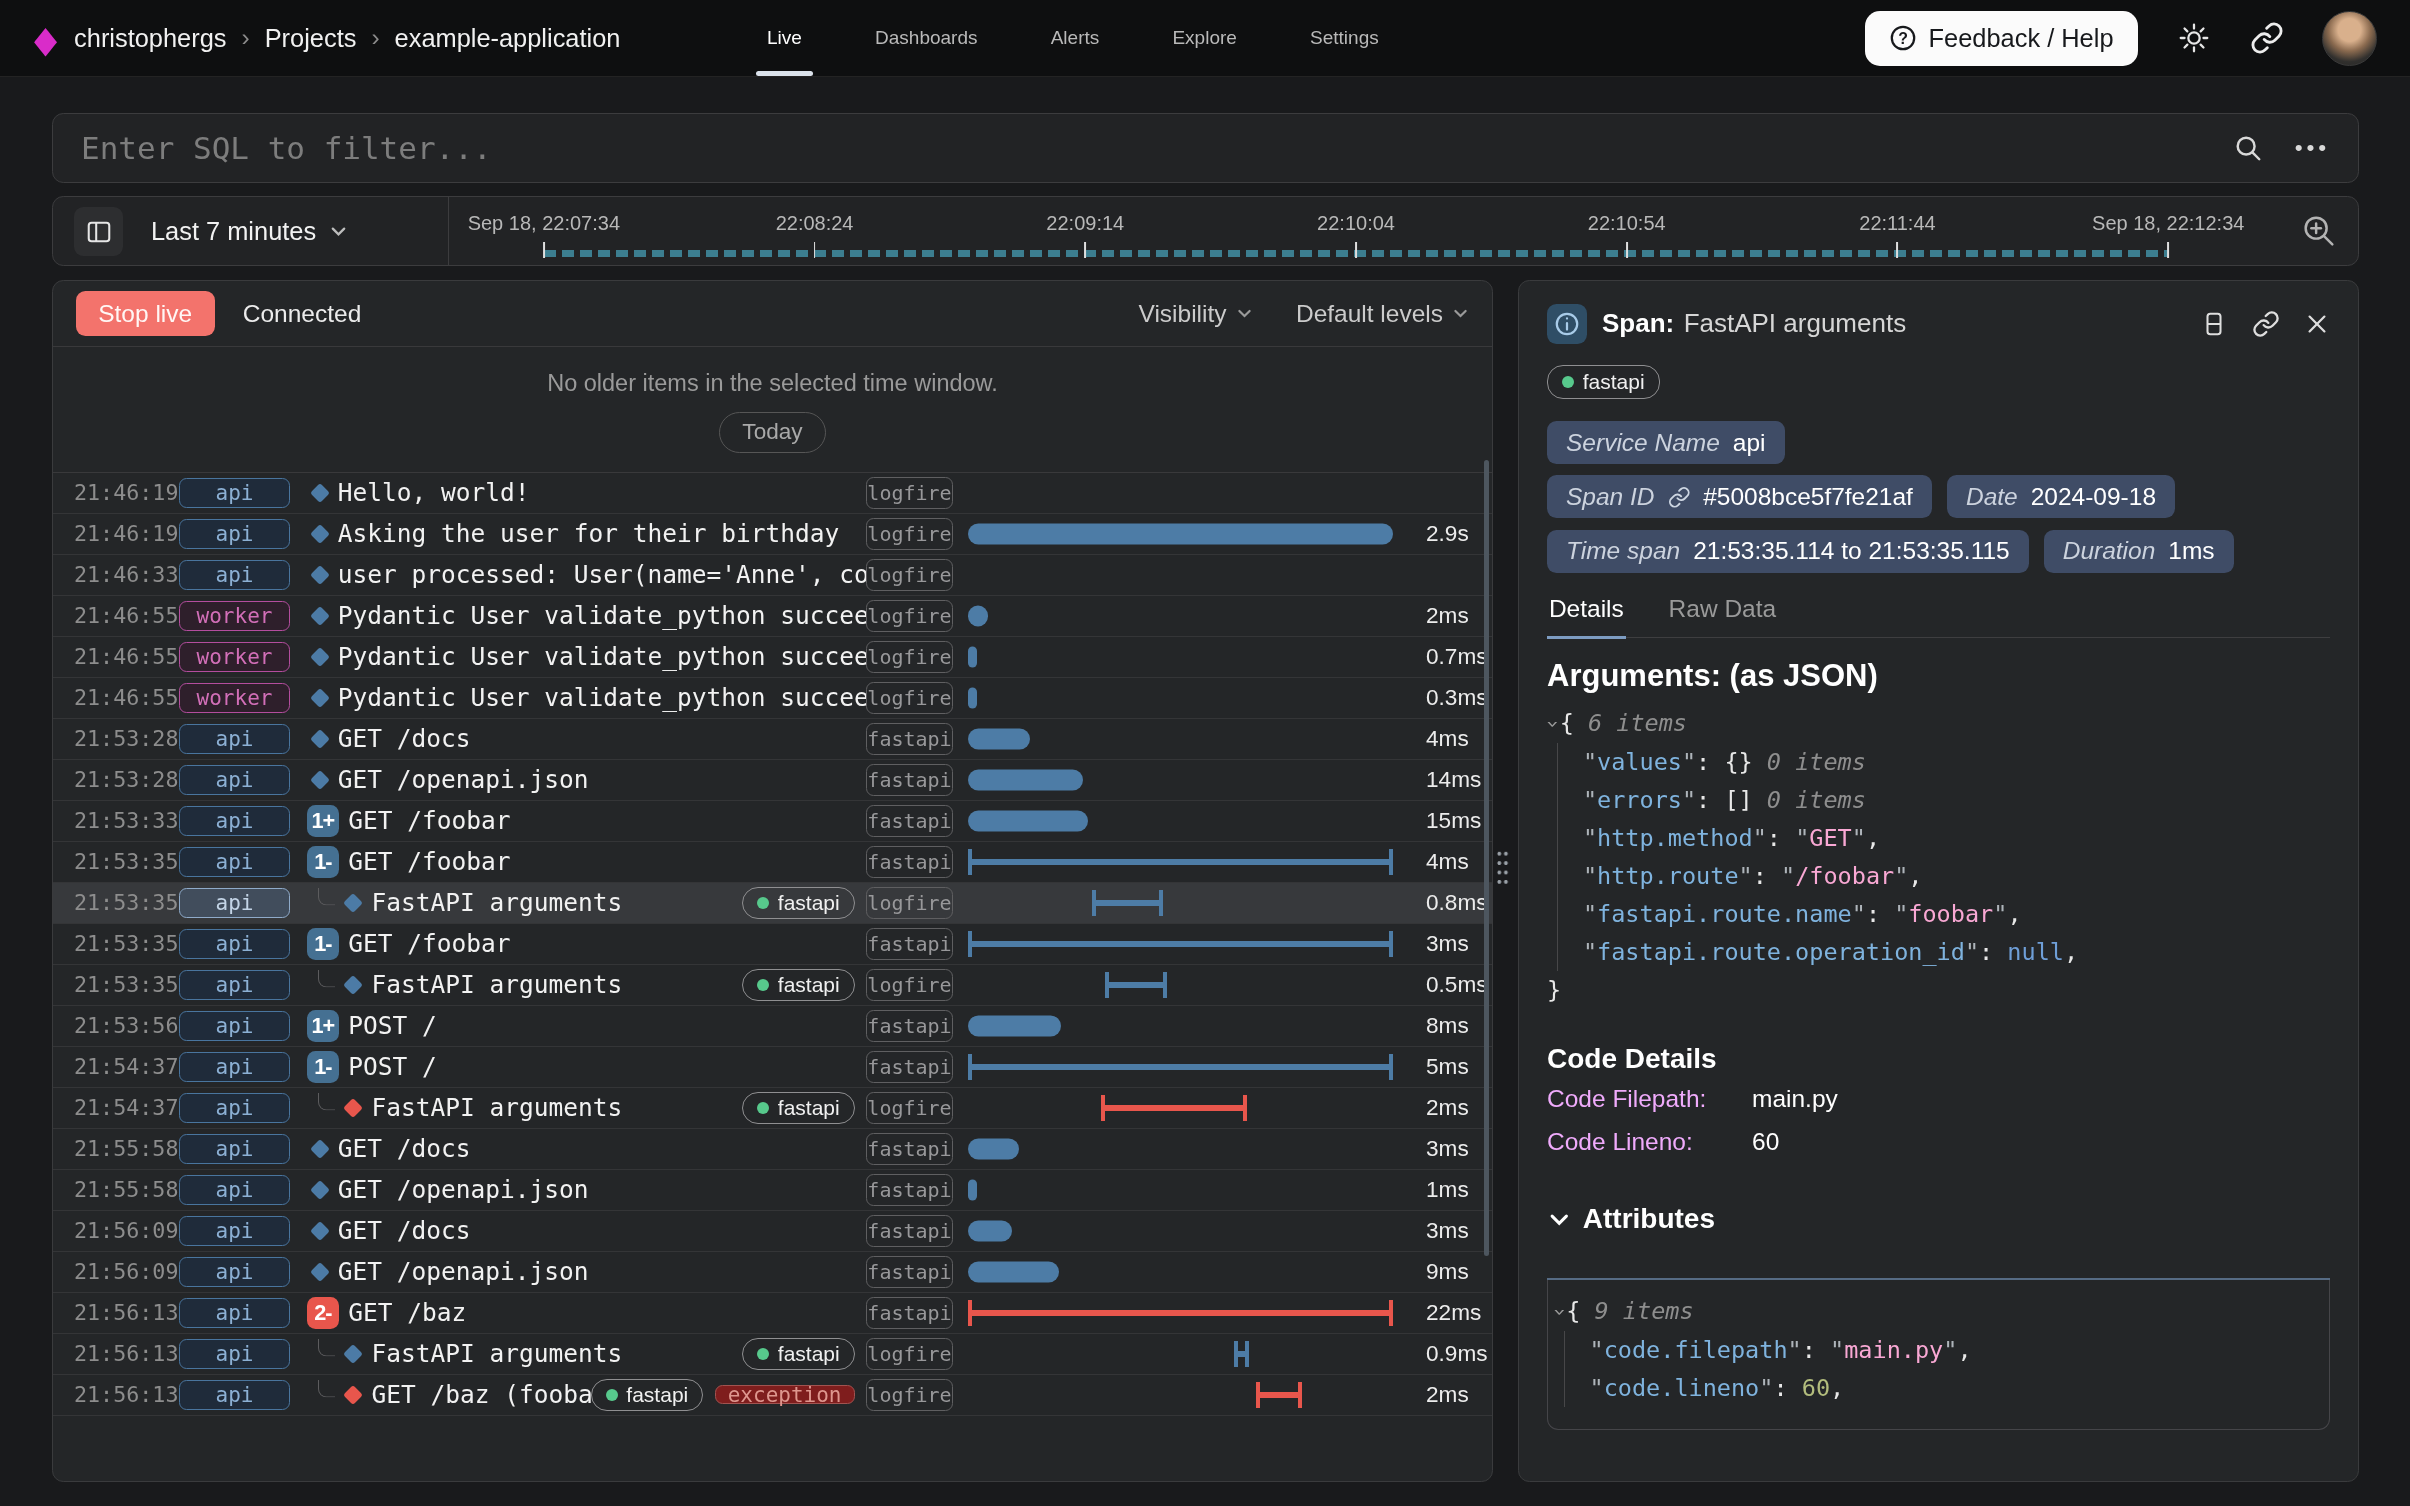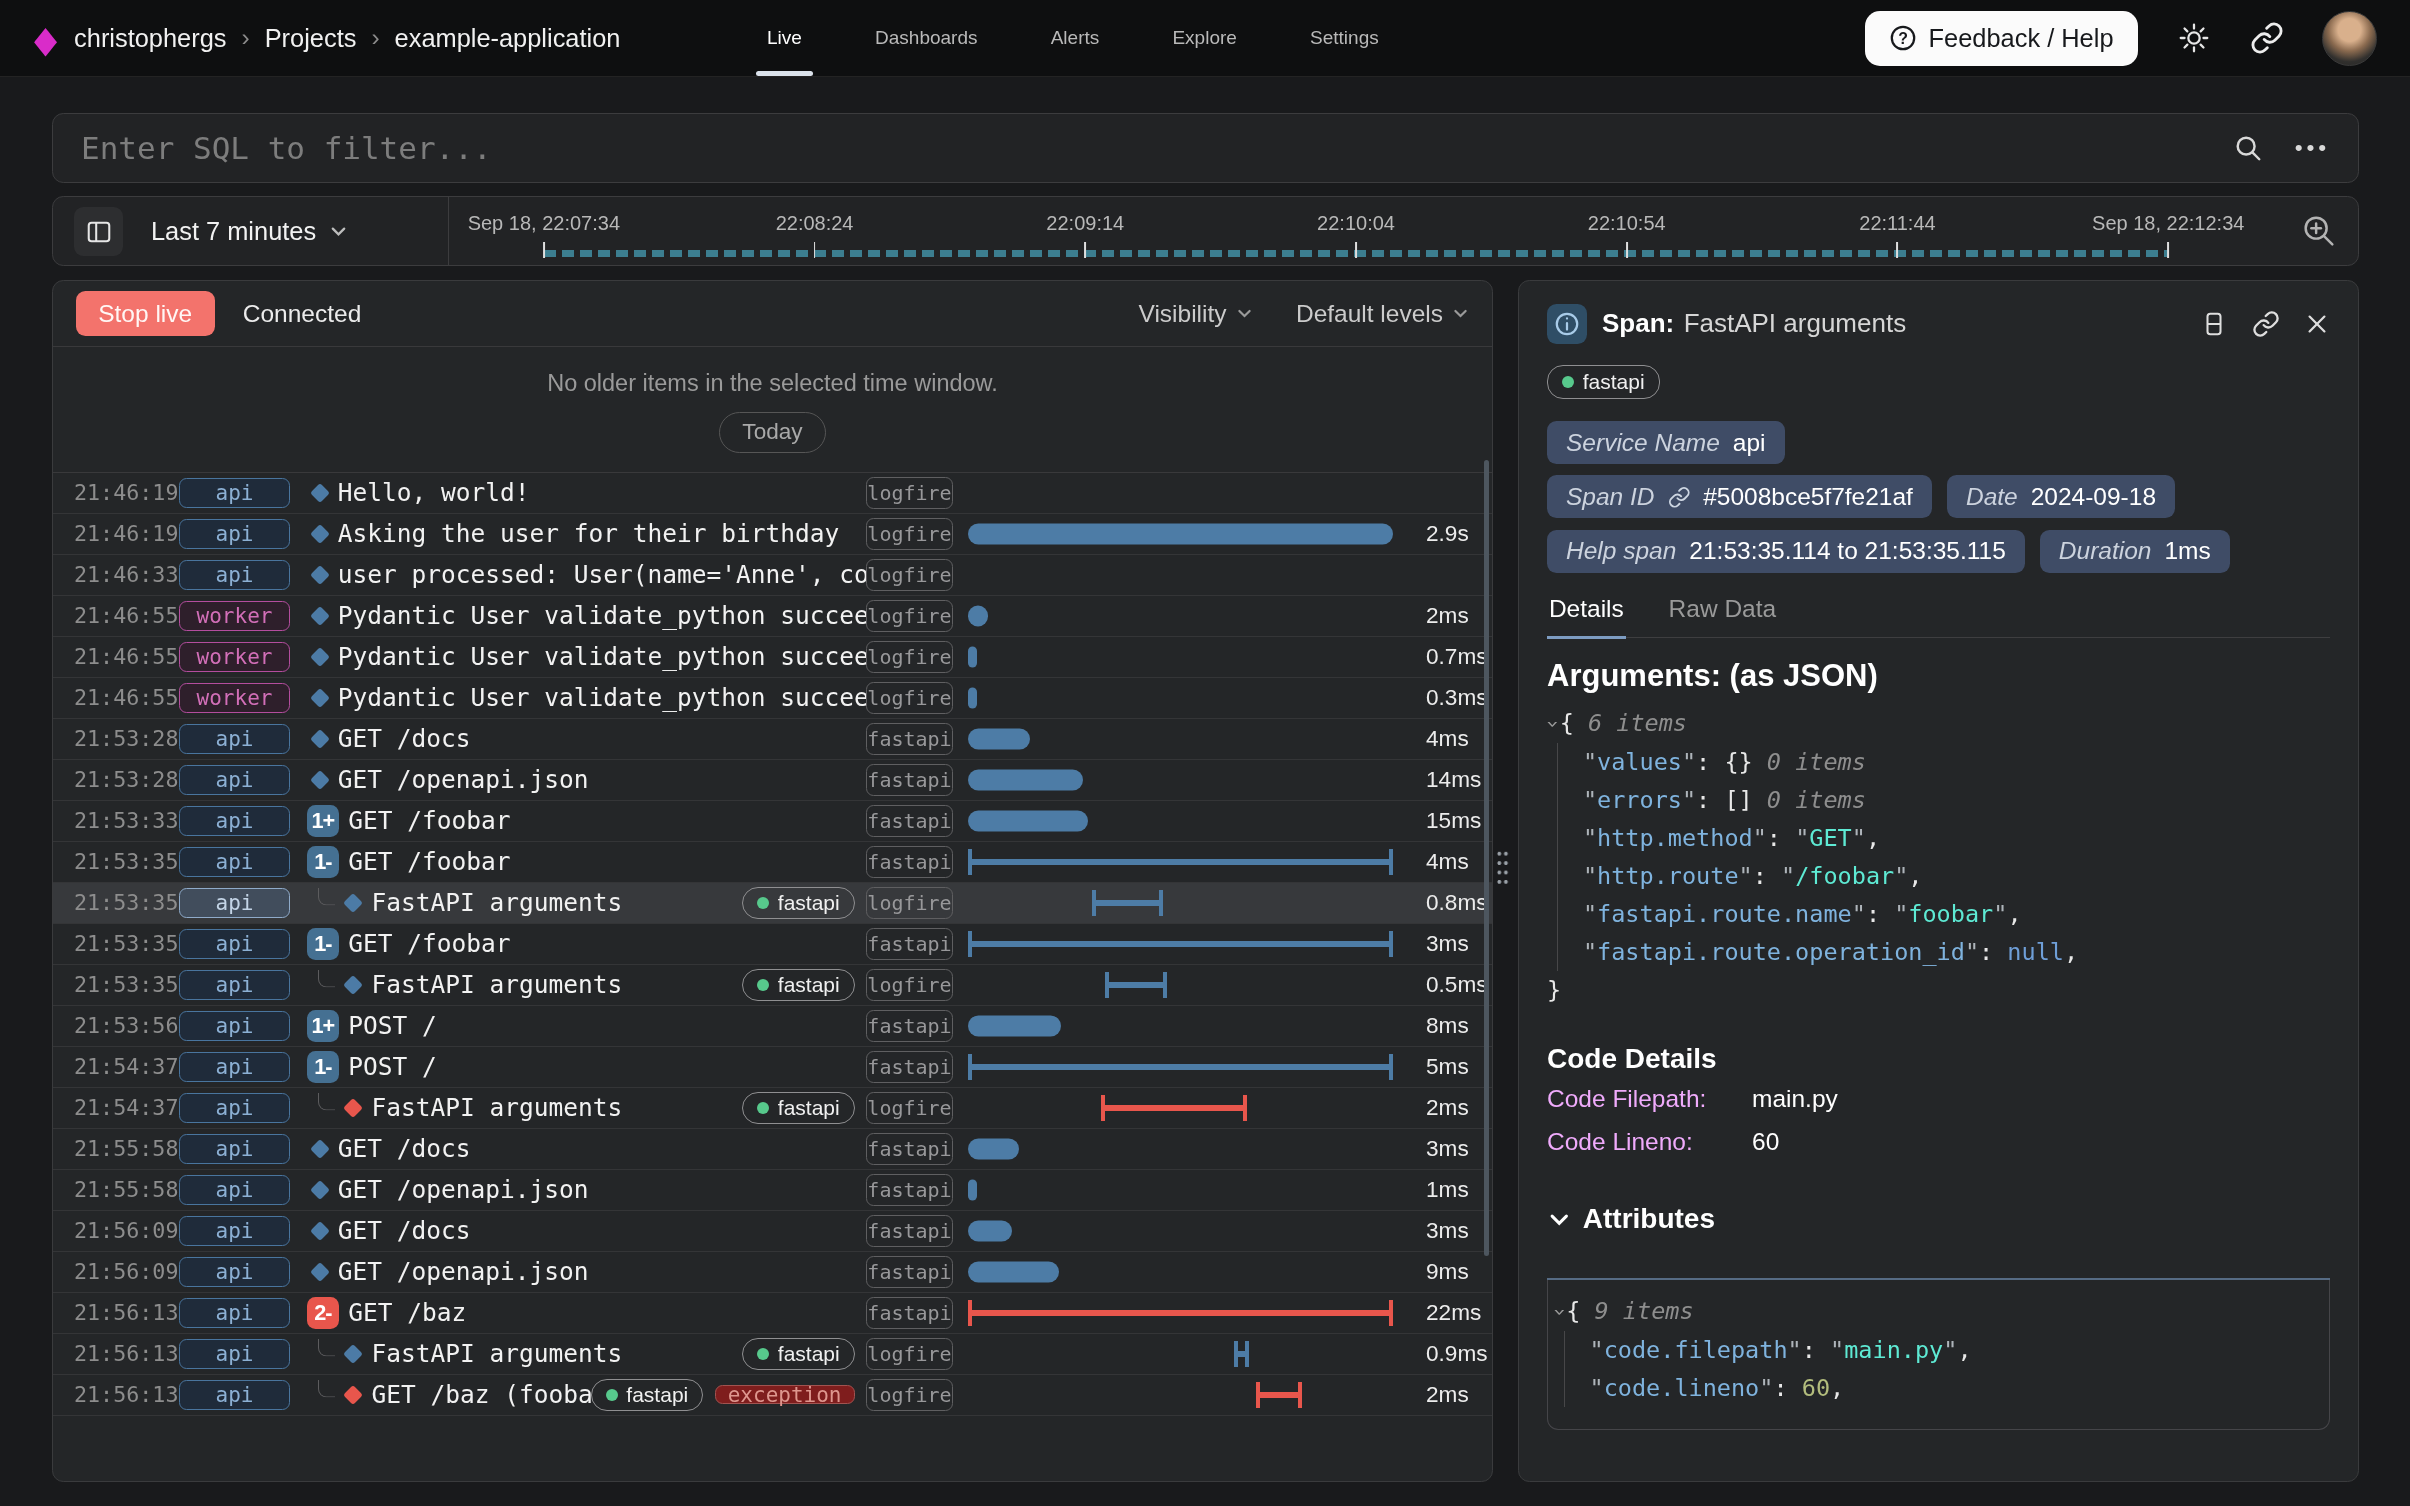--- a/index.html
+++ b/index.html
@@ -128,21 +128,21 @@
   .fvalue { color:#ffffff; }
   .d-tabs { margin-top:22.6px; display:flex; gap:41px; border-bottom:0.9px solid #3e3e40; }
   .d-tab { font-size:24.5px; color:#9a9a9a; padding:0 1.9px 13px; }
   .d-tab.active { color:#ffffff; border-bottom:3.8px solid #7d9cc2; margin-bottom:-1.9px; }
   .args-h { margin-top:20px; font-size:31px; font-weight:bold; color:#ffffff; }
   .jblock { margin-top:9.4px; font-family:"DejaVu Sans Mono", monospace; font-size:23.5px; line-height:38px; }
   .jline { white-space:pre; }
   .jline.ind { margin-left:10.4px; padding-left:24.5px; border-left:1.9px solid #474749; }
   .tk-a { color:#9a9a9a; display:inline-block; transform:rotate(90deg); font-size:21px; }
   .tk-p { color:#e8e8e8; } .tk-m { color:#8e8e8e; font-style:italic; }
-  .tk-k { color:#7fb3de; } .tk-q { color:#aeb4ba; } .tk-s { color:#5eead4; }
+  .tk-k { color:#7fb3de; } .tk-q { color:#aeb4ba; } .tk-s { color:#f9a8d4; }
   .tk-u { color:#6f9fd8; } .tk-n { color:#b3bd7d; }
   .code-h { margin-top:34px; font-size:28px; font-weight:bold; color:#ffffff; }
   .cd-row { display:flex; line-height:40px; font-size:24.5px; margin-top:3.8px; }
   .cd-label { width:205px; color:#f0abfc; }
   .cd-value { color:#ffffff; }
   .attr-h { margin-top:41px; font-size:28px; font-weight:bold; color:#ffffff; display:flex; align-items:center; gap:11.3px; }
   .attr-div { margin-top:43px; height:1.9px; background:#566b84; }
   .attr-box { border:0.9px solid #454549; border-top:none; border-radius:0 0 11.3px 11.3px; padding:11.3px 5.6px 22.6px; }
   svg { display:block; }
 </style>
@@ -660,21 +660,21 @@
             </svg>
             <span class="fvalue">#5008bce5f7fe21af</span>
           </div>
           <div class="fpillv">
             <span class="flabel">Date</span>
             <span class="fvalue">2024-09-18</span>
           </div>
         </div>
         <div class="frow">
           <div class="fpillv">
-            <span class="flabel">Help span</span>
+            <span class="flabel">Time span</span>
             <span class="fvalue">21:53:35.114 to 21:53:35.115</span>
           </div>
           <div class="fpillv">
             <span class="flabel">Duration</span>
             <span class="fvalue">1ms</span>
           </div>
         </div>
       </div>
 
     <div class="d-tabs" id="dtabs">

